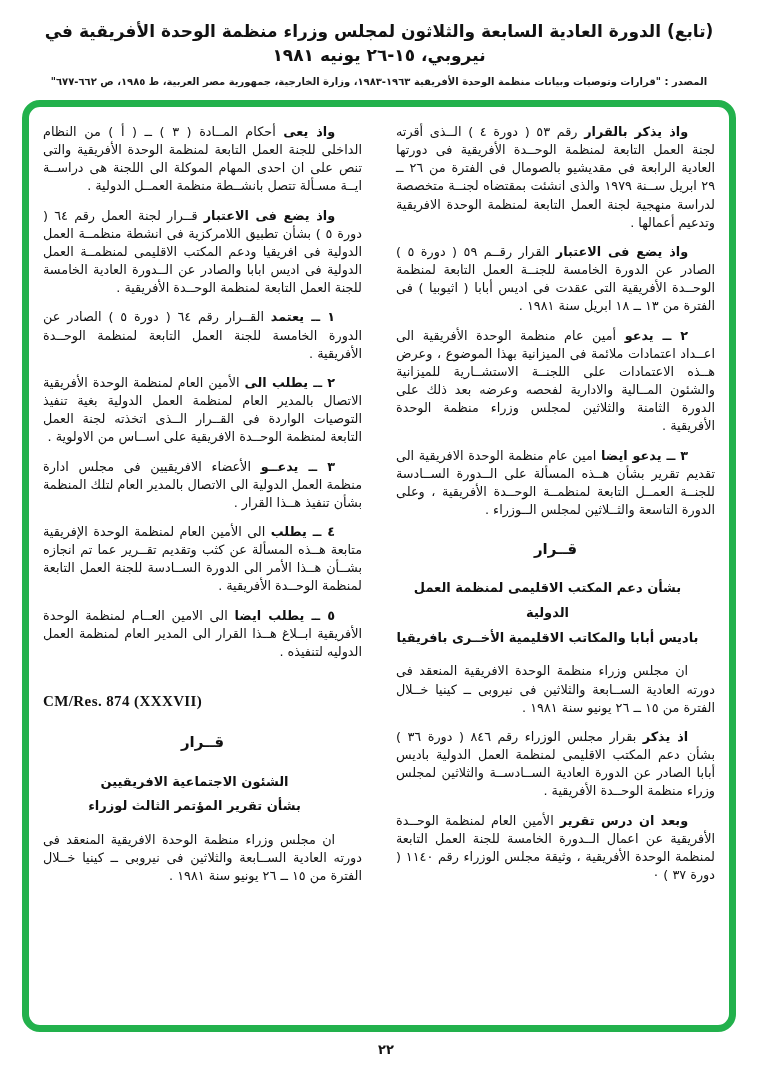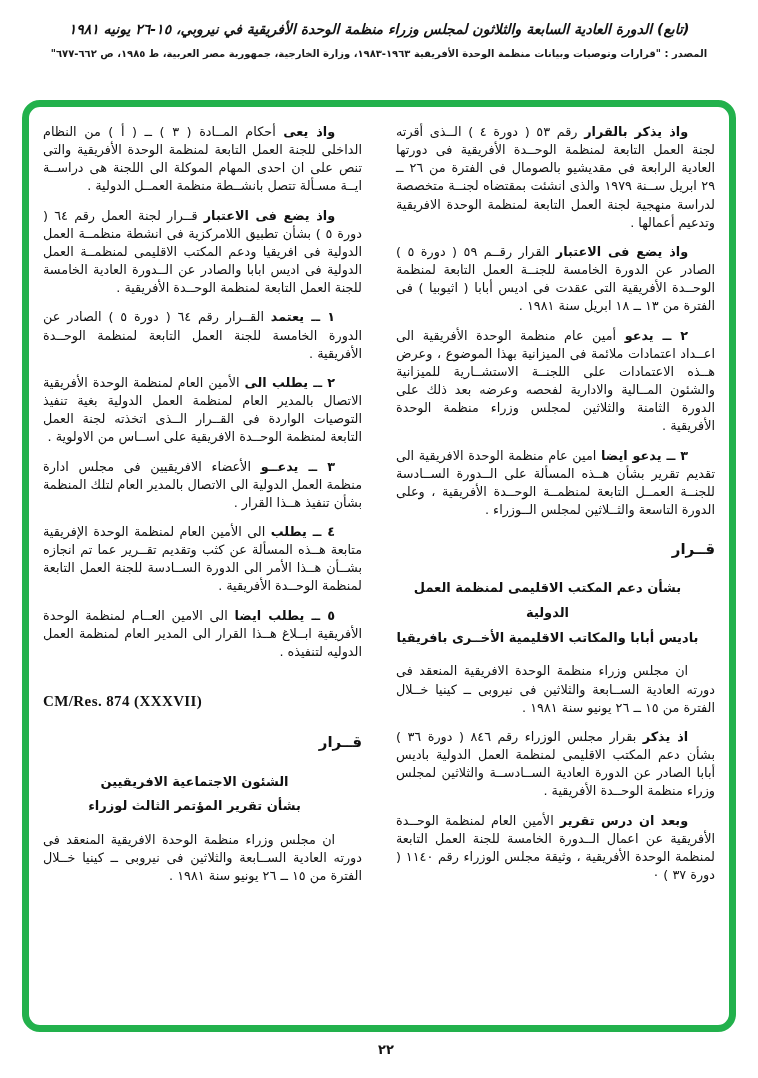--- a/index.html
+++ b/index.html
@@ -16,25 +16,24 @@
     color: #121212;
   }
 
   
   .header {
     direction: rtl;
     text-align: center;
     padding-top: 20px;
   }
   .header-title {
-    font-size: 14px;
+    font-size: 17px;
     font-weight: bold;
     line-height: 1.4;
     padding: 0 30px;
-    font-style: italic;
   }
   .header-source {
     font-size: 10px;
     font-weight: bold;
     margin-top: 8px;
     padding: 0 40px;
     color: #1a1a1a;
   }
 
   
@@ -80,21 +79,21 @@
     text-align: left;
     font-family: "Liberation Serif", serif;
     font-size: 15px;
     font-weight: 600;
     letter-spacing: 0.4px;
     margin: 30px 0 4px 0;
     text-indent: 0;
   }
 
   .qarar {
-    text-align: right;
+    text-align: center;
     font-size: 15px;
     font-weight: bold;
     margin: 20px 0 16px 0;
   }
 
   .subhead {
     text-align: center;
     font-weight: bold;
     font-size: 13px;
     line-height: 1.9;

